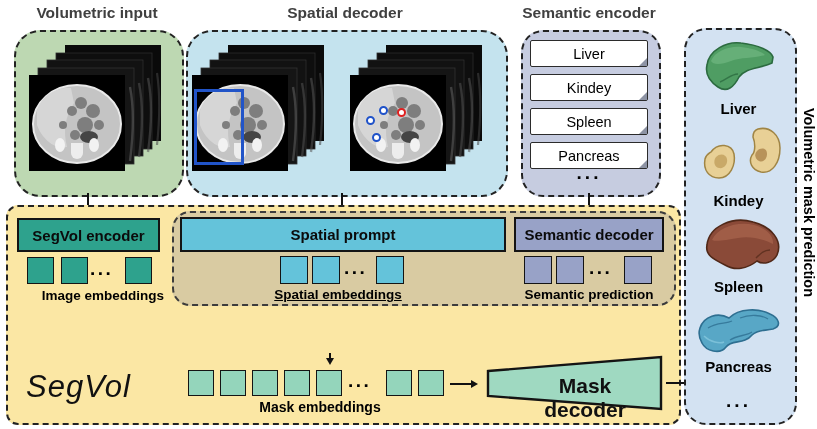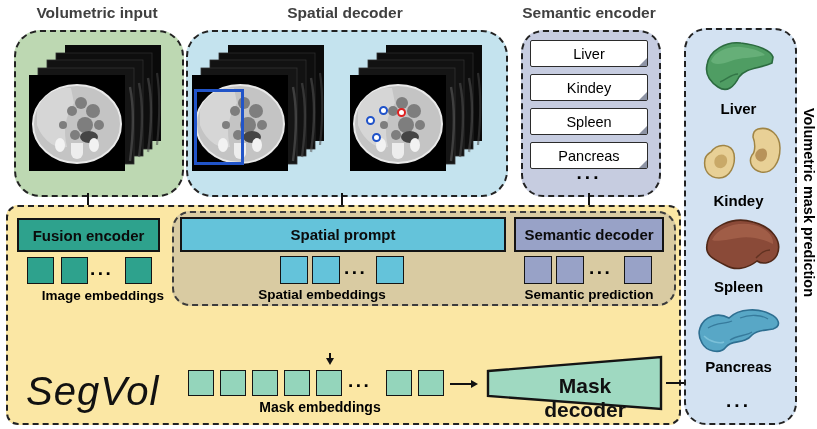--- a/index.html
+++ b/index.html
@@ -23,21 +23,21 @@
   .enc-spatial{left:180px;top:217px;width:322px;height:31px;background:#64c3da;}
   .enc-semantic{left:514px;top:217px;width:146px;height:31px;background:#98a2c7;}
   .sq{position:absolute;border:1.6px solid #141414;}
   .sq-teal{background:#2ea28d;width:25px;height:25px;}
   .sq-blue{background:#64c3da;width:26px;height:26px;}
   .sq-purple{background:#98a2c7;width:26px;height:26px;}
   .sq-mint{background:#94d5bb;width:24px;height:24px;}
   .dots{position:absolute;font-weight:900;font-size:19px;letter-spacing:2.5px;color:#000;}
   .emb-lbl{position:absolute;font-weight:bold;font-size:13.5px;text-align:center;color:#000;}
   .prompts-lbl{position:absolute;left:178px;top:261px;font-weight:bold;font-style:italic;font-size:17.5px;}
-  .segvol-name{position:absolute;left:26px;top:369px;font-style:italic;font-weight:500;font-size:40px;letter-spacing:1px;}
+  .segvol-name{position:absolute;left:26px;top:369px;font-style:italic;font-weight:500;font-size:31px;letter-spacing:1px;}
   .fusion{position:absolute;left:16px;top:315px;width:646px;height:36px;border:2px solid #141414;overflow:hidden;
           background:linear-gradient(90deg,#f8fcfa 0%,#ddf0e7 28%,#b2e0cb 52%,#8bd1b0 74%,#7ccaa8 100%);
           display:flex;align-items:center;justify-content:center;font-weight:bold;font-size:15px;}
   .stripe{position:absolute;top:-5px;bottom:-5px;width:16px;transform:skewX(-20deg);}
   .st-g{background:#44b494;} .st-b{background:#85c4de;} .st-p{background:#9aa6c0;}
   .fusion-lbl{position:relative;z-index:2;}
   .arrow-v{position:absolute;width:0;border-left:2.2px solid #111;}
   .arrow-v::after{content:'';position:absolute;bottom:-7px;left:-5.2px;border:4px solid transparent;border-top:7px solid #111;}
   .arrow-h{position:absolute;height:0;border-top:2.2px solid #111;}
   .arrow-h::after{content:'';position:absolute;right:-7px;top:-5.2px;border:4px solid transparent;border-left:7px solid #111;}
@@ -175,41 +175,41 @@
   <div class="dots" style="left:521px;top:162px;width:136px;text-align:center;letter-spacing:3px;">...</div>
 
   <div class="arrow-v" style="left:87px;top:193px;height:17px;"></div>
   <div class="arrow-v" style="left:341px;top:193px;height:16px;"></div>
   <div class="arrow-v" style="left:588px;top:193px;height:16px;"></div>
 
   <div class="box-dashed segvol-box"></div>
   <div class="prompts-box abs"></div>
 
   <div class="encoder enc-image">
-      <span>Fusion encoder</span>
+      <span>SegVol encoder</span>
     </div>
   <div class="encoder enc-spatial">
       <span>Spatial prompt</span>
     </div>
   <div class="encoder enc-semantic">
       <span>Semantic decoder</span>
     </div>
 
   <div class="sq sq-teal" style="left:27px;top:257px;"></div>
   <div class="sq sq-teal" style="left:61px;top:257px;"></div>
   <div class="dots" style="left:90px;top:258px;">...</div>
   <div class="sq sq-teal" style="left:125px;top:257px;"></div>
   <div class="emb-lbl" style="left:12px;top:288px;width:152px;text-align:right;">Image embeddings</div>
 
 
   <div class="sq sq-blue" style="left:280px;top:256px;"></div>
   <div class="sq sq-blue" style="left:312px;top:256px;"></div>
   <div class="dots" style="left:344px;top:257px;">...</div>
   <div class="sq sq-blue" style="left:376px;top:256px;"></div>
-  <div class="emb-lbl" style="left:242px;top:287px;width:160px;">Spatial embeddings</div>
+  <div class="emb-lbl" style="left:258px;top:287px;width:160px;text-decoration:underline;">Spatial embeddings</div>
 
   <div class="sq sq-purple" style="left:524px;top:256px;"></div>
   <div class="sq sq-purple" style="left:556px;top:256px;"></div>
   <div class="dots" style="left:589px;top:257px;">...</div>
   <div class="sq sq-purple" style="left:624px;top:256px;"></div>
   <div class="emb-lbl" style="left:504px;top:287px;width:170px;">Semantic prediction</div>
 
   <div class="arrow-v" style="left:329px;top:353px;height:9px;"></div>
 
   <div class="segvol-name">SegVol</div>

